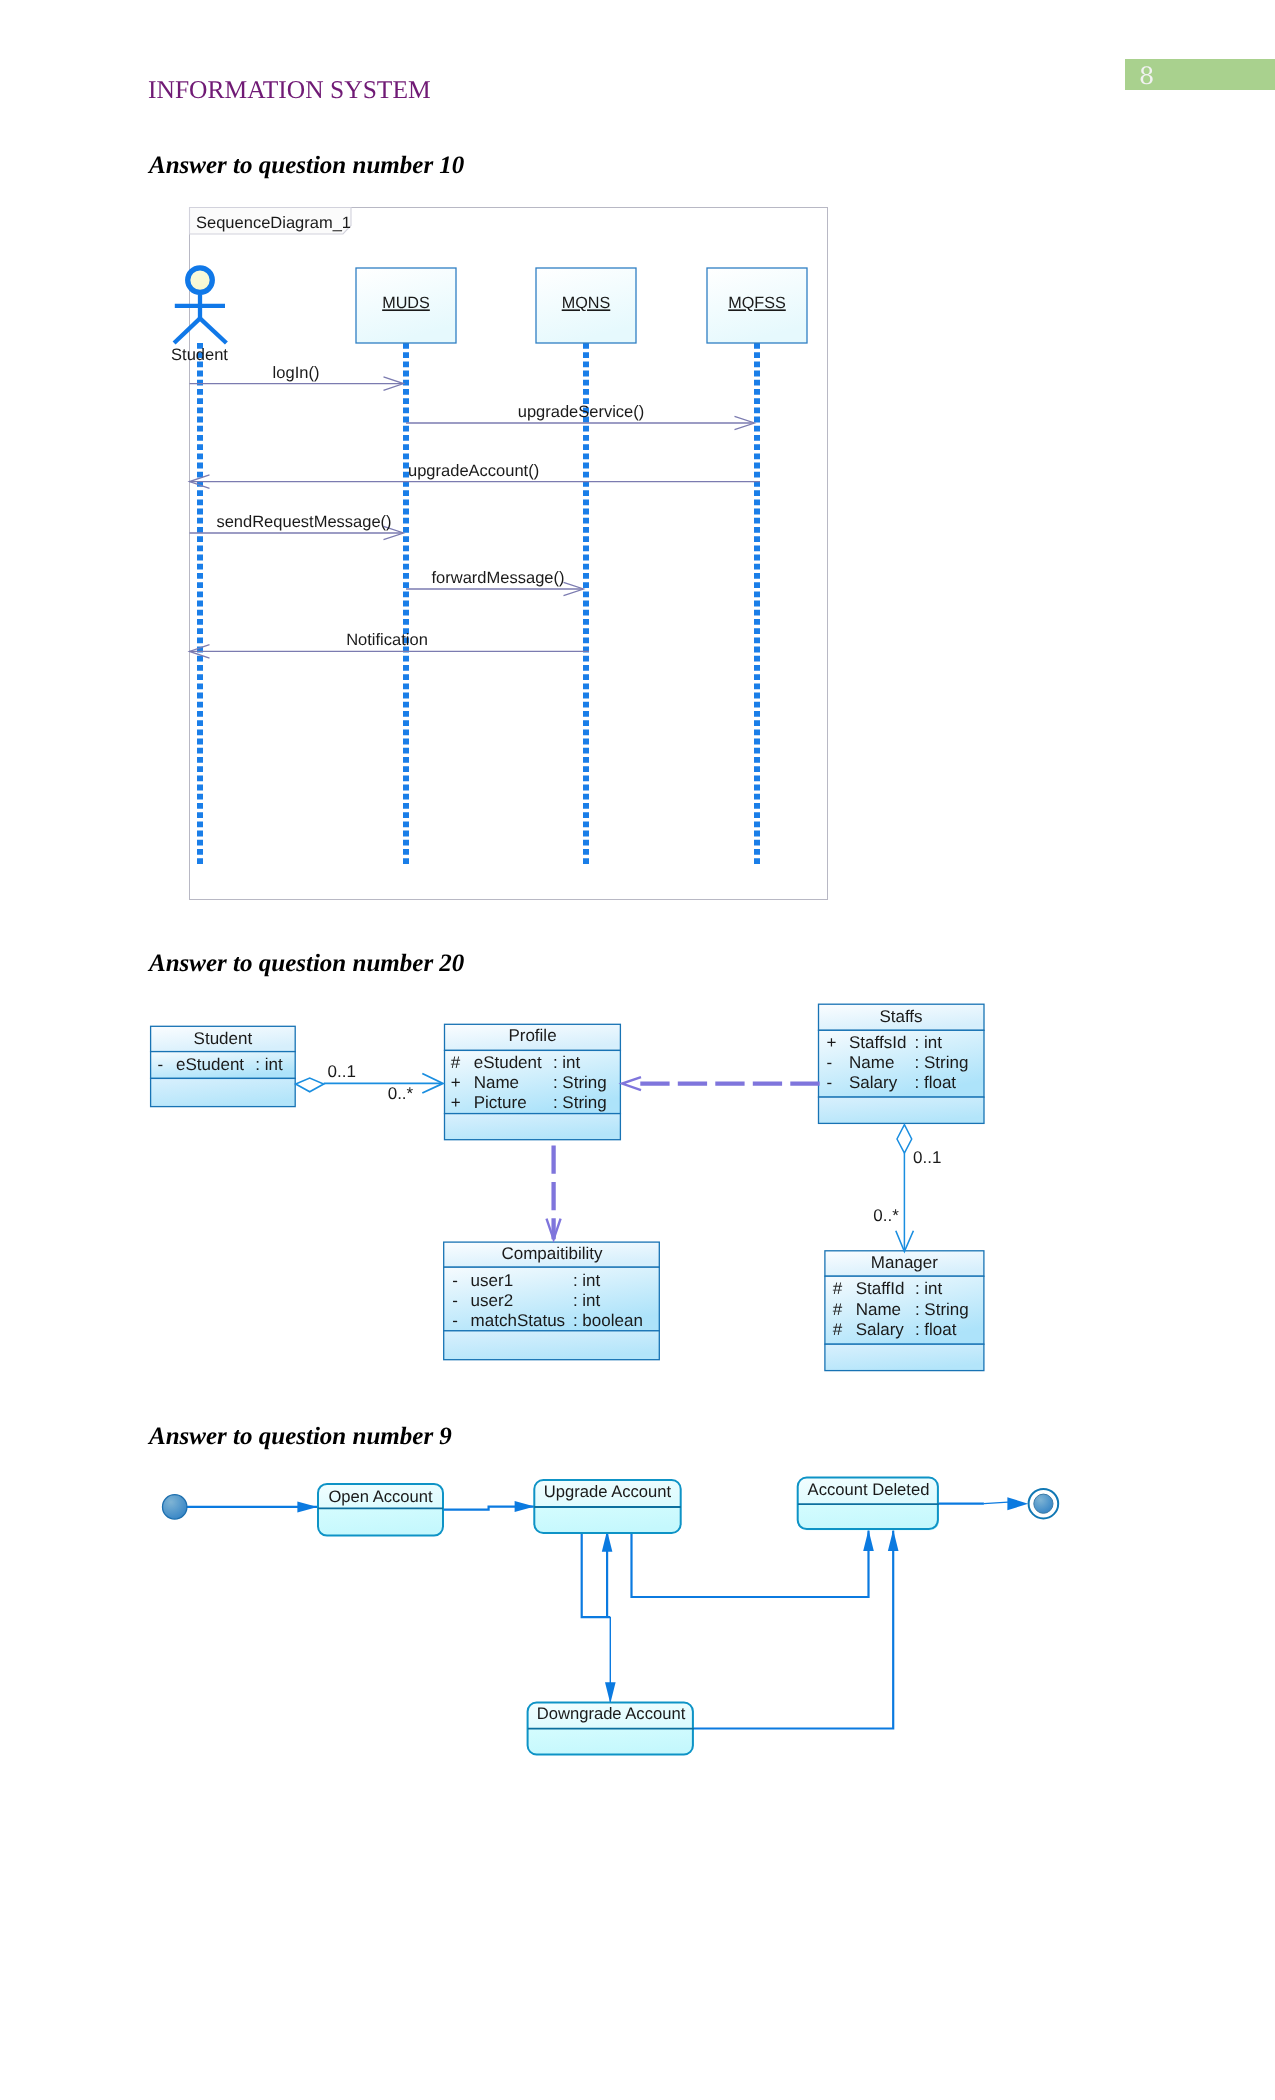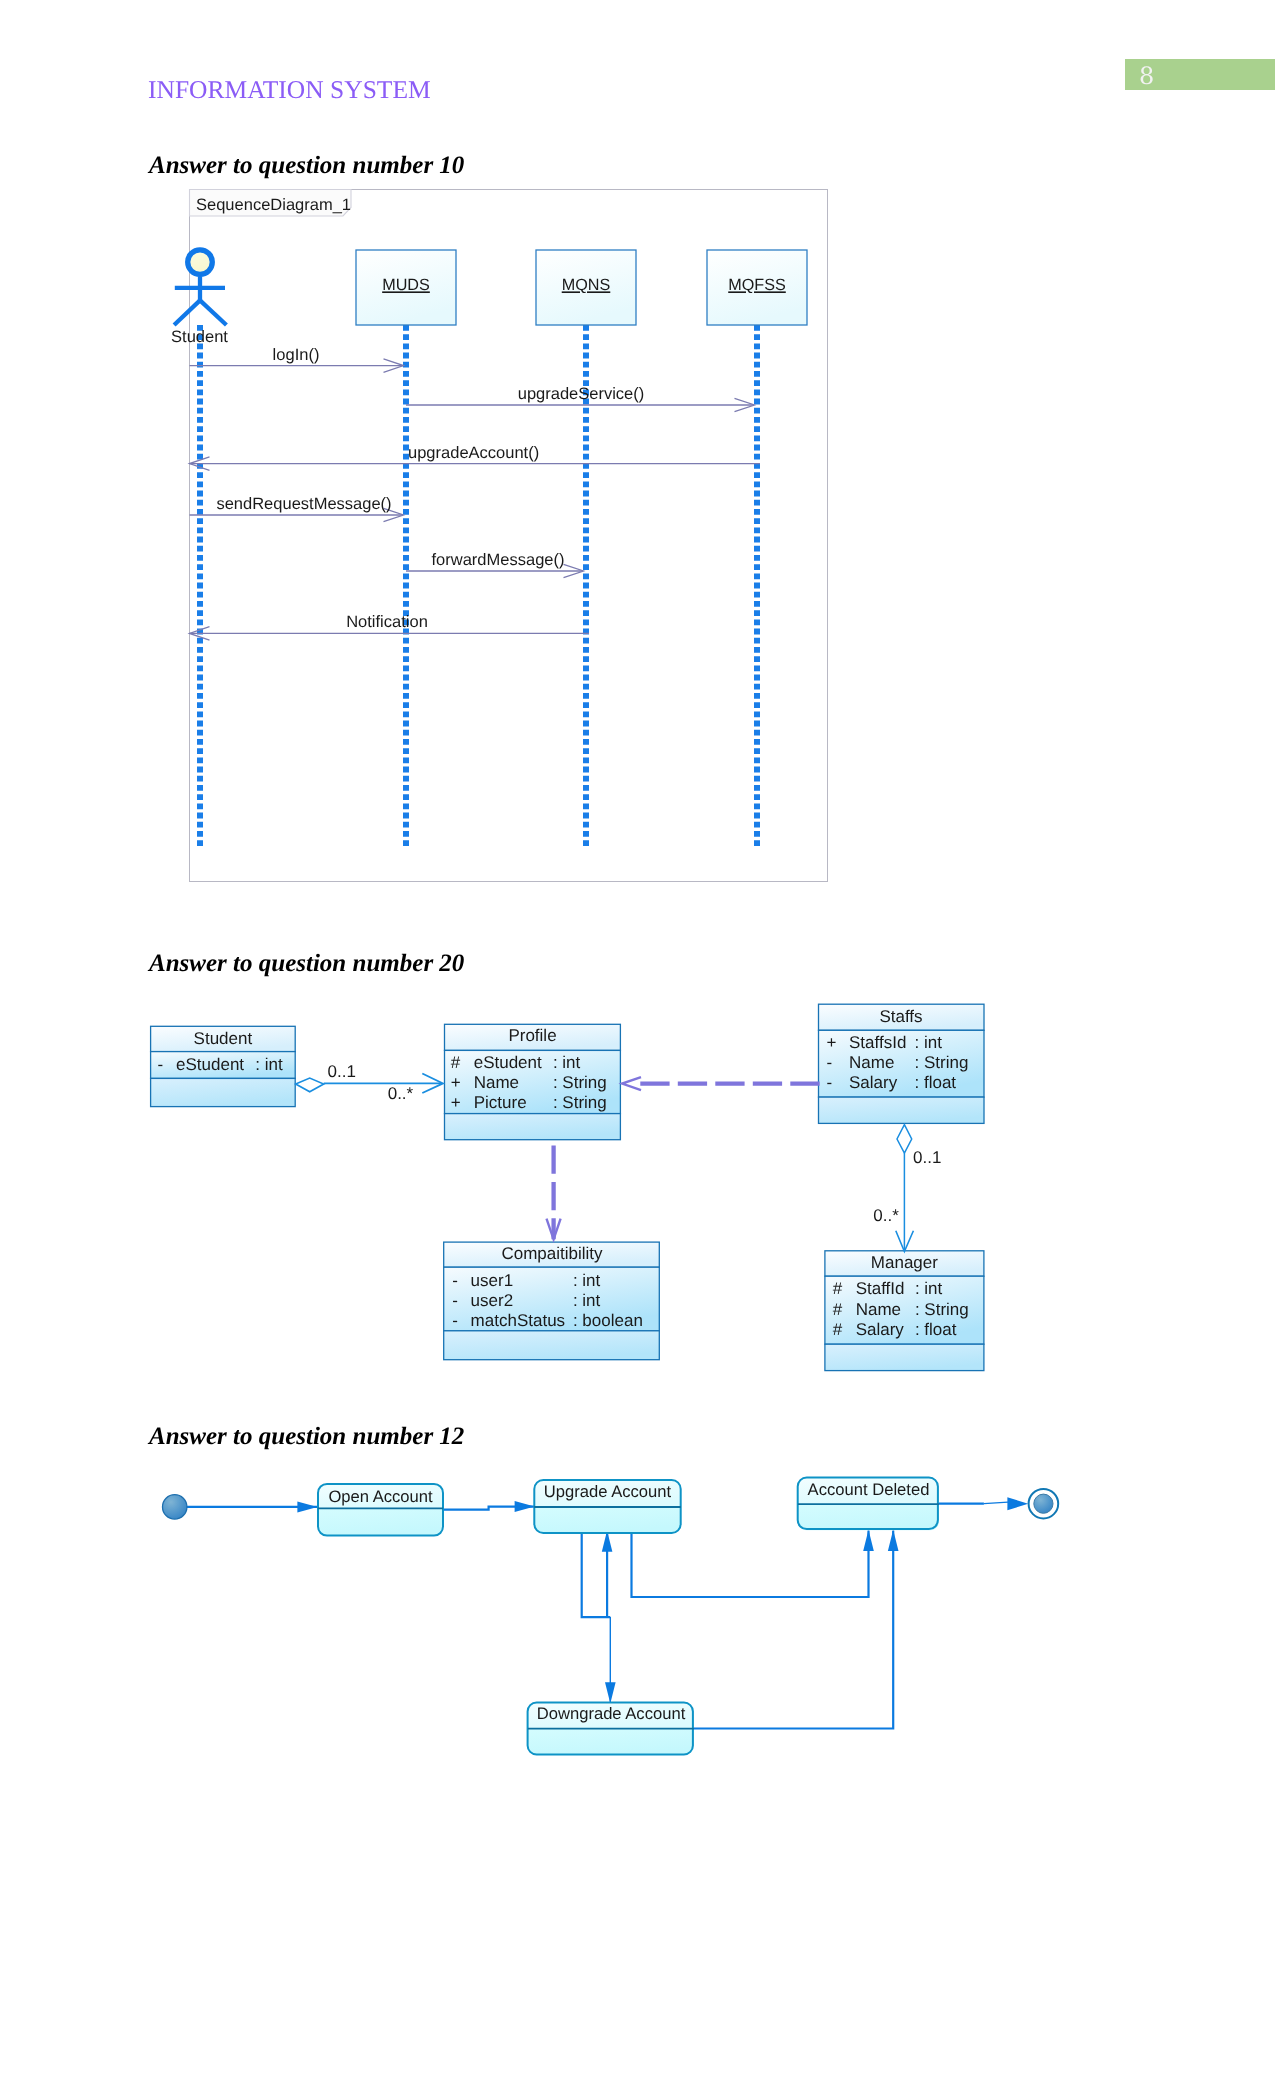--- a/index.html
+++ b/index.html
@@ -1,21 +1,21 @@
 <!DOCTYPE html>
 <html><head>
 <meta charset="utf-8">
 <title>Information System</title>
 <style>
   html,body{margin:0;padding:0;}
   body{width:1275px;height:2100px;background:#ffffff;font-family:"Liberation Serif",serif;overflow:hidden;-webkit-font-smoothing:antialiased;text-rendering:geometricPrecision;}
   .page{position:relative;width:1275px;height:2100px;opacity:0.999;}
   .page-num-box{position:absolute;left:1125px;top:59px;width:200px;height:31px;background:#a9d18e;}
   .page-num{position:absolute;left:1139px;top:64px;color:#f2f2f2;font-family:"DejaVu Serif",serif;font-size:24px;line-height:24px;}
-  .doc-title{position:absolute;left:148px;top:75px;font-family:"Liberation Serif",serif;font-size:25.5px;color:#8b5cf6;}
+  .doc-title{position:absolute;left:148px;top:75px;font-family:"Liberation Serif",serif;font-size:25.5px;color:#701a75;}
   .q-head{position:absolute;font-family:"Liberation Serif",serif;font-style:italic;font-weight:bold;font-size:25px;color:#000;text-align:right;}
   svg{display:block;}
   .svgwrap{position:absolute;}
   text{font-family:"Liberation Sans",sans-serif;fill:#1a1a1a;}
   .sq-frame-label{font-size:16.5px;}
   .sq-actor-label{font-size:16.5px;}
   .sq-box-label{font-size:16.2px;}
   .sq-msg{font-size:16.5px;stroke:none;}
   .cls-title{font-size:17px;}
   .cls-attr{font-size:17px;}
@@ -25,23 +25,23 @@
 </head>
 <body>
 
 <div class="page">
   <div class="page-num-box"></div>
   <div class="page-num">8</div>
   <div class="doc-title">INFORMATION SYSTEM</div>
 
   <div class="q-head" style="left:149px;top:152px">Answer to question number 10</div>
   <div class="q-head" style="left:149px;top:950px">Answer to question number 20</div>
-  <div class="q-head" style="left:149px;top:1423px">Answer to question number 12</div>
-
-  <div class="svgwrap" style="left:150px;top:182px">
+  <div class="q-head" style="left:149px;top:1423px">Answer to question number 9</div>
+
+  <div class="svgwrap" style="left:150px;top:200px">
   <svg width="690" height="715" viewBox="-30 0 690 715" xmlns="http://www.w3.org/2000/svg">
     <defs>
       <linearGradient id="lifelineGrad" x1="0" y1="0" x2="0.35" y2="1">
         <stop offset="0%" stop-color="#ffffff"></stop>
         <stop offset="100%" stop-color="#e6f9fd"></stop>
       </linearGradient>
       <linearGradient id="actorHead" x1="0" y1="0" x2="0.3" y2="1">
         <stop offset="0%" stop-color="#fbfbe0"></stop>
         <stop offset="100%" stop-color="#f7f7d0"></stop>
       </linearGradient>

